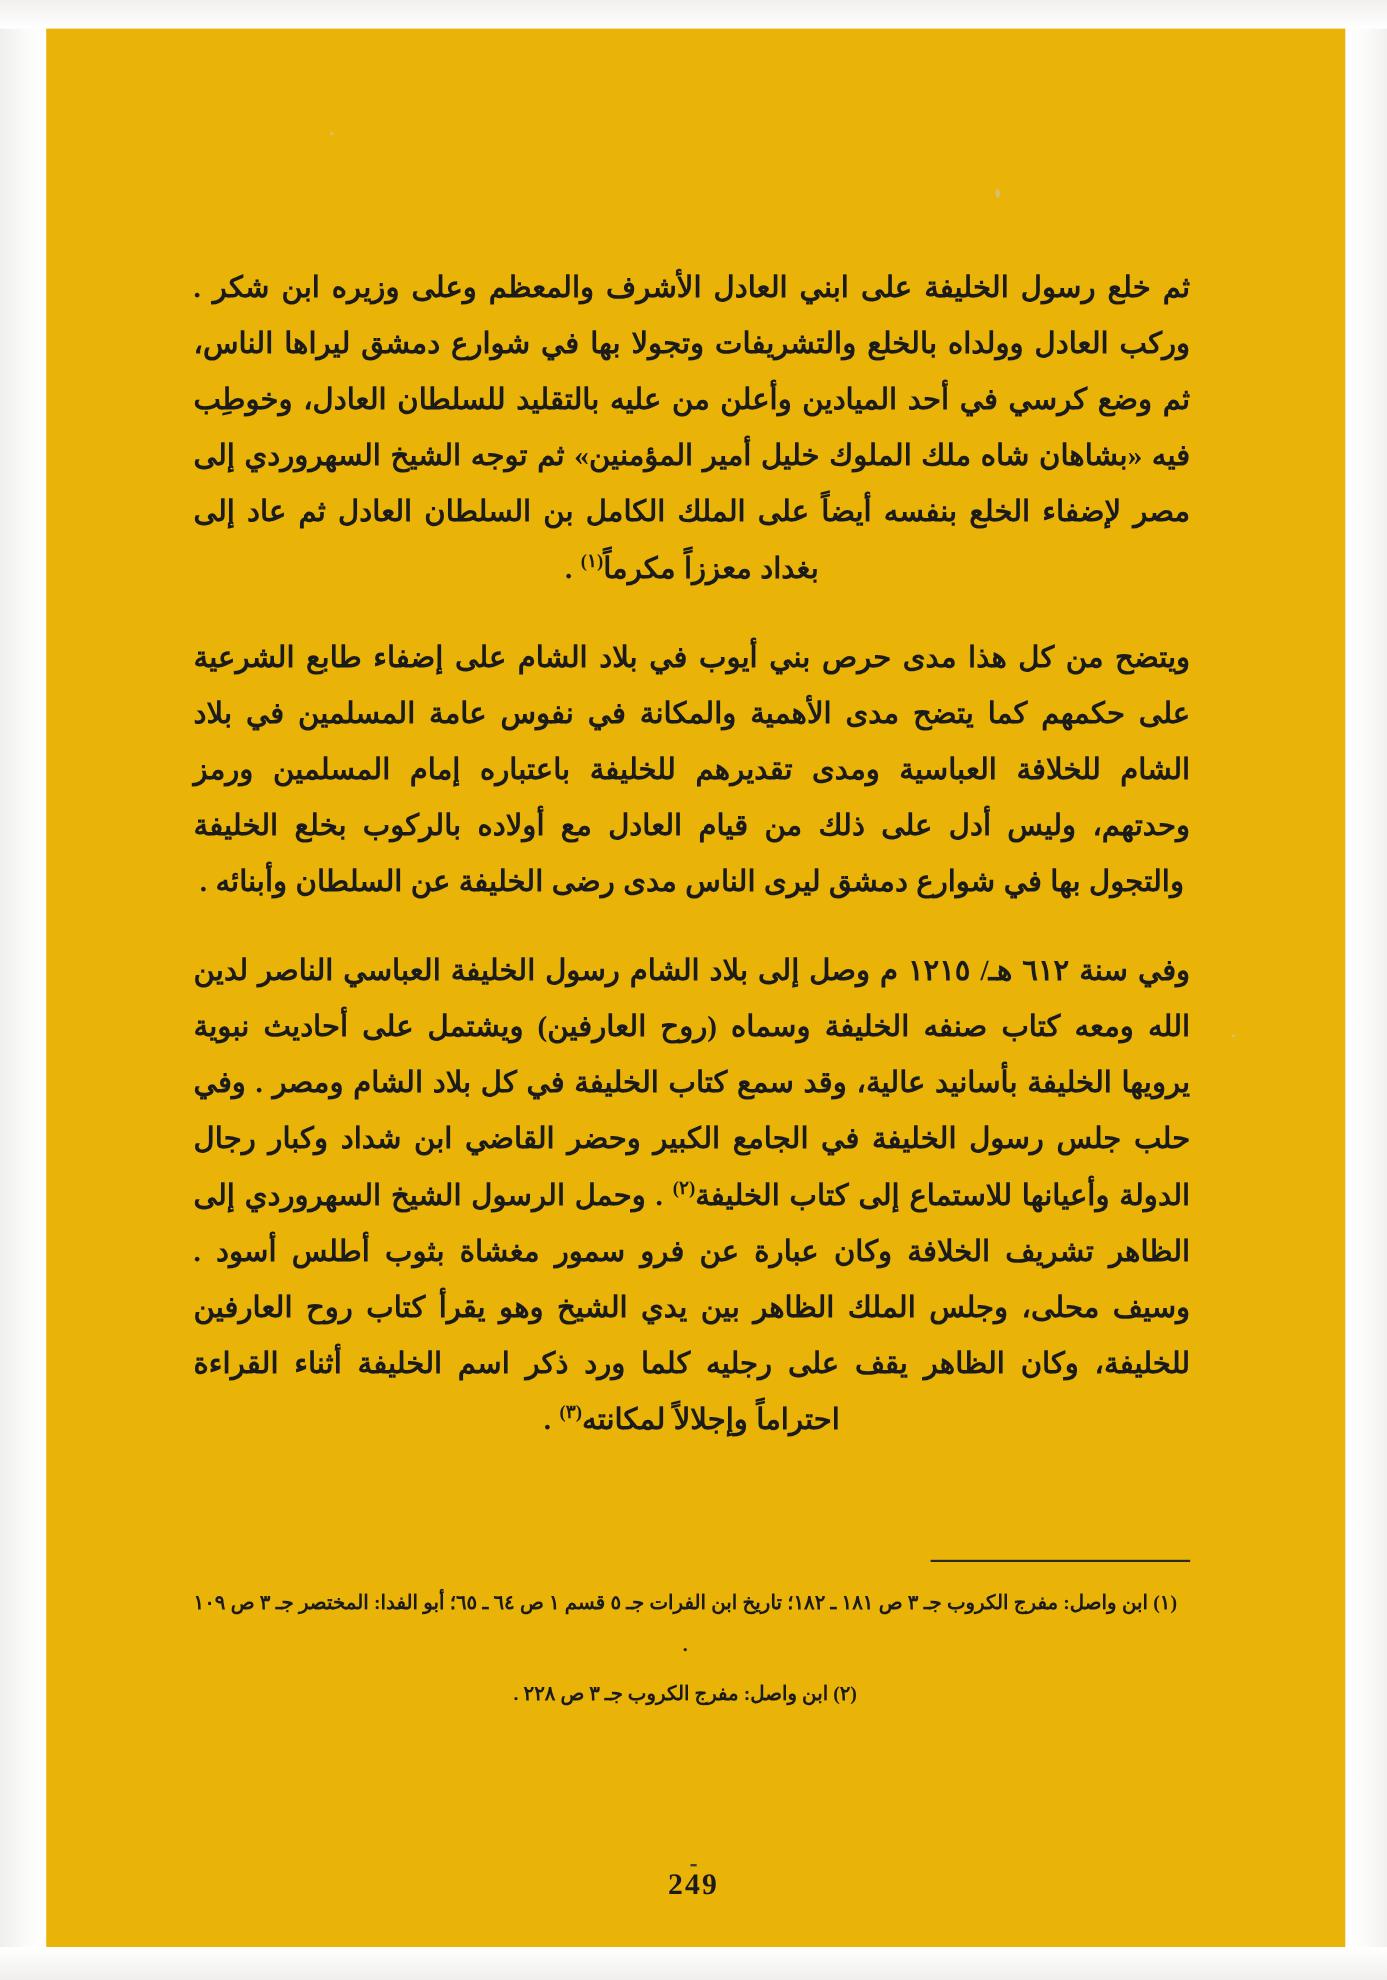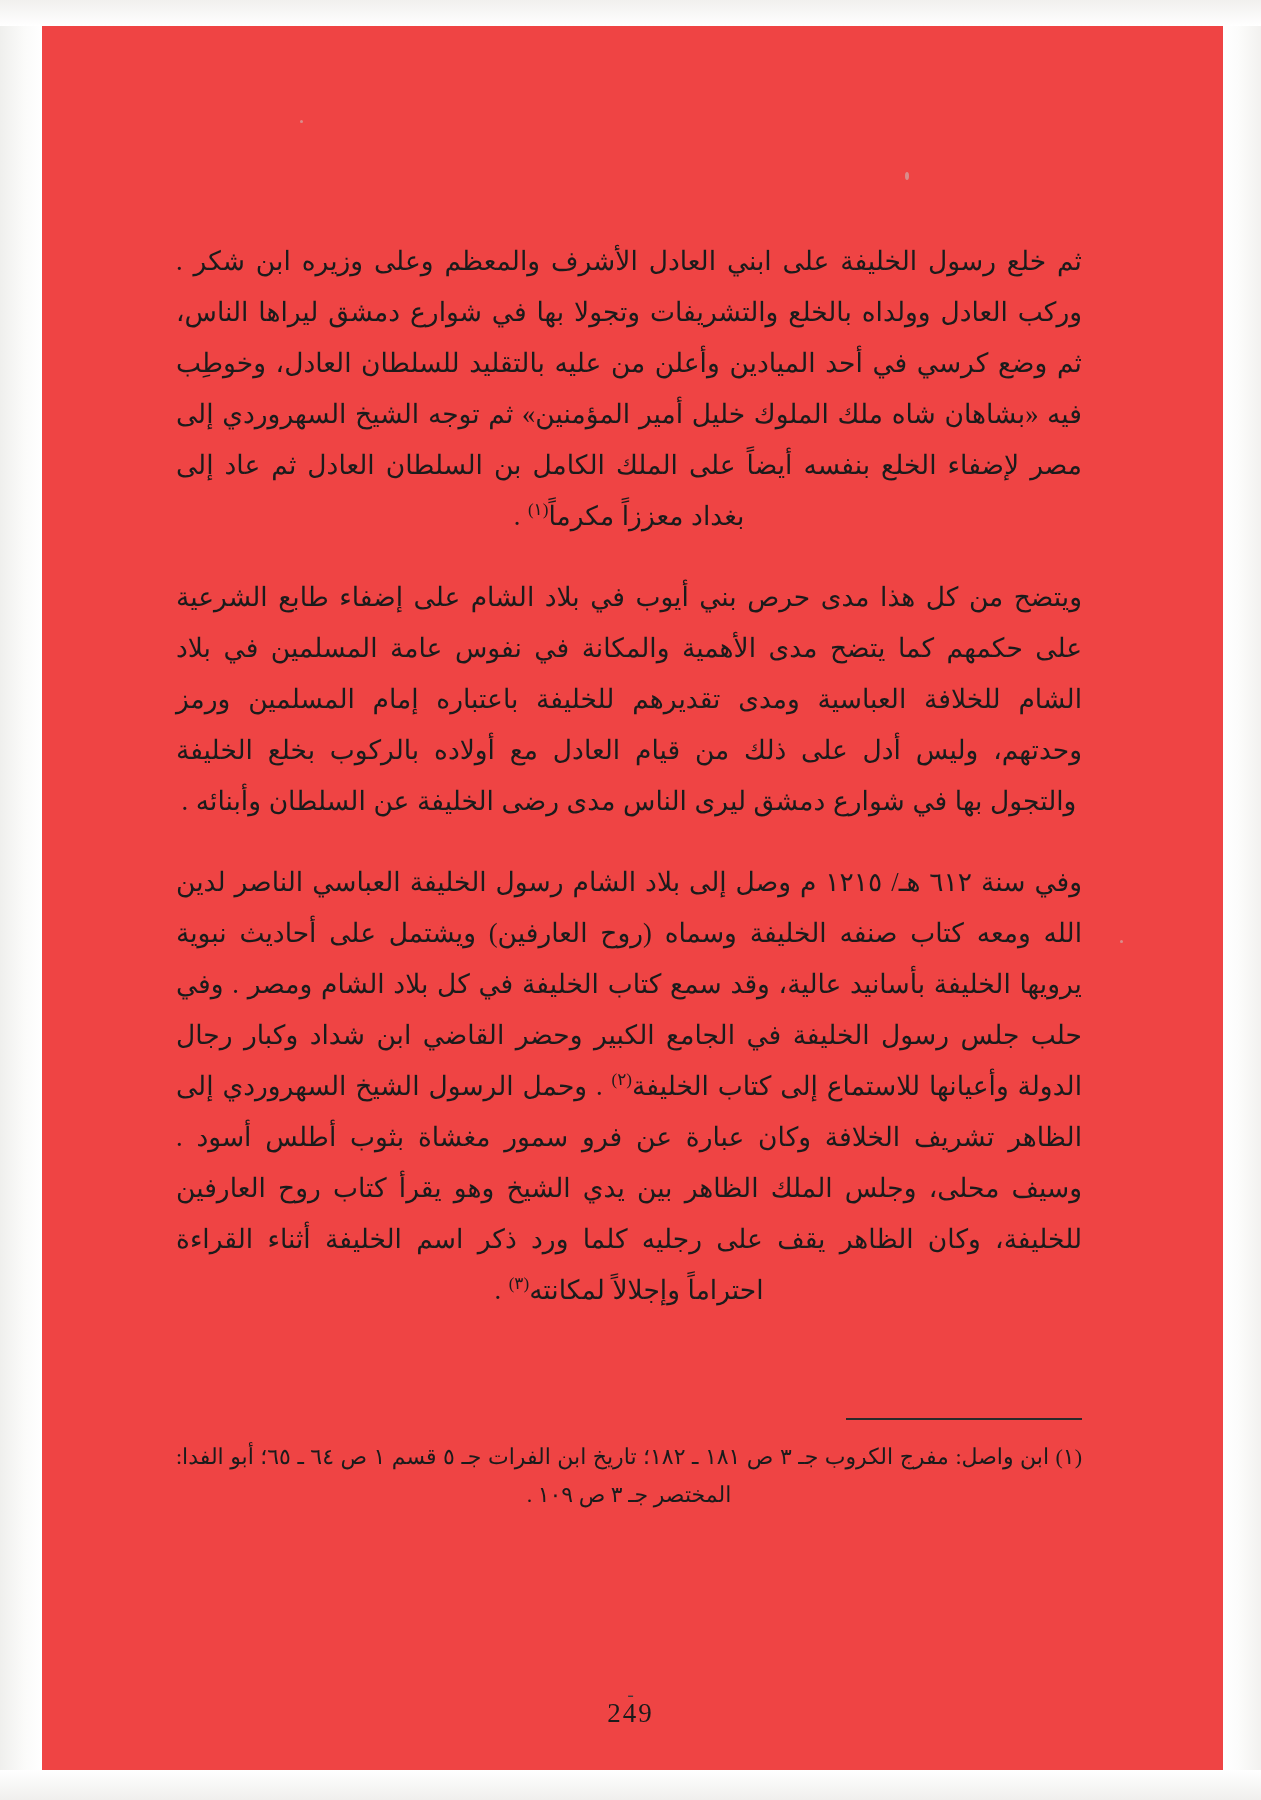--- a/index.html
+++ b/index.html
@@ -13,21 +13,22 @@
     position: relative;
     font-family: "Liberation Serif", "DejaVu Serif", serif;
     color: #1b1b1b;
     overflow: hidden;
   }
 
   
   .page {
     position: absolute;
     inset: 0;
-    background: #ef4444;
+    background: #eab308;
+    font-weight: bold;
   }
   .page-edge-left {
     position: absolute;
     top: 0; bottom: 0; left: 0;
     width: 42px;
     background: linear-gradient(to right, #efefed 0%, #fbfbfa 60%, #ffffff 100%);
   }
   .page-edge-right {
     position: absolute;
     top: 0; bottom: 0; right: 0;
@@ -77,25 +78,25 @@
     left: 176px;
     width: 906px;
   }
   .notes-rule {
     width: 236px;
     height: 2px;
     background: #2a2a2a;
     margin: 0 0 18px 0;
   }
   .note {
-    font-size: 22px;
+    font-size: 18px;
     line-height: 38px;
     text-align: justify;
     text-align-last: center;
-    margin: 0 0 6px 0;
+    margin: 0 12px 6px 0;
   }
   .note.two-line {
     text-align-last: center;
   }
 
   .page-number {
     position: absolute;
     top: 1688px;
     left: 0;
     width: 1261px;
@@ -148,20 +149,24 @@
   </div>
 
   <div class="notes">
     <div class="notes-rule"></div>
 
     <p class="note two-line">
       <span>(١)</span>
       <span>ابن واصل: مفرج الكروب جـ ٣ ص ١٨١ ـ ١٨٢؛ تاريخ ابن الفرات جـ ٥ قسم ١ ص ٦٤ ـ ٦٥؛ أبو الفدا: المختصر جـ ٣ ص ١٠٩ .</span>
     </p>
 
+    <p class="note">
+      <span>(٢)</span>
+      <span>ابن واصل: مفرج الكروب جـ ٣ ص ٢٢٨ .</span>
+    </p>
 
   </div>
 
   <div class="page-number">
     <span class="tick">ـ</span>
     <span>249</span>
   </div>
 </div>
 
 </body></html>

